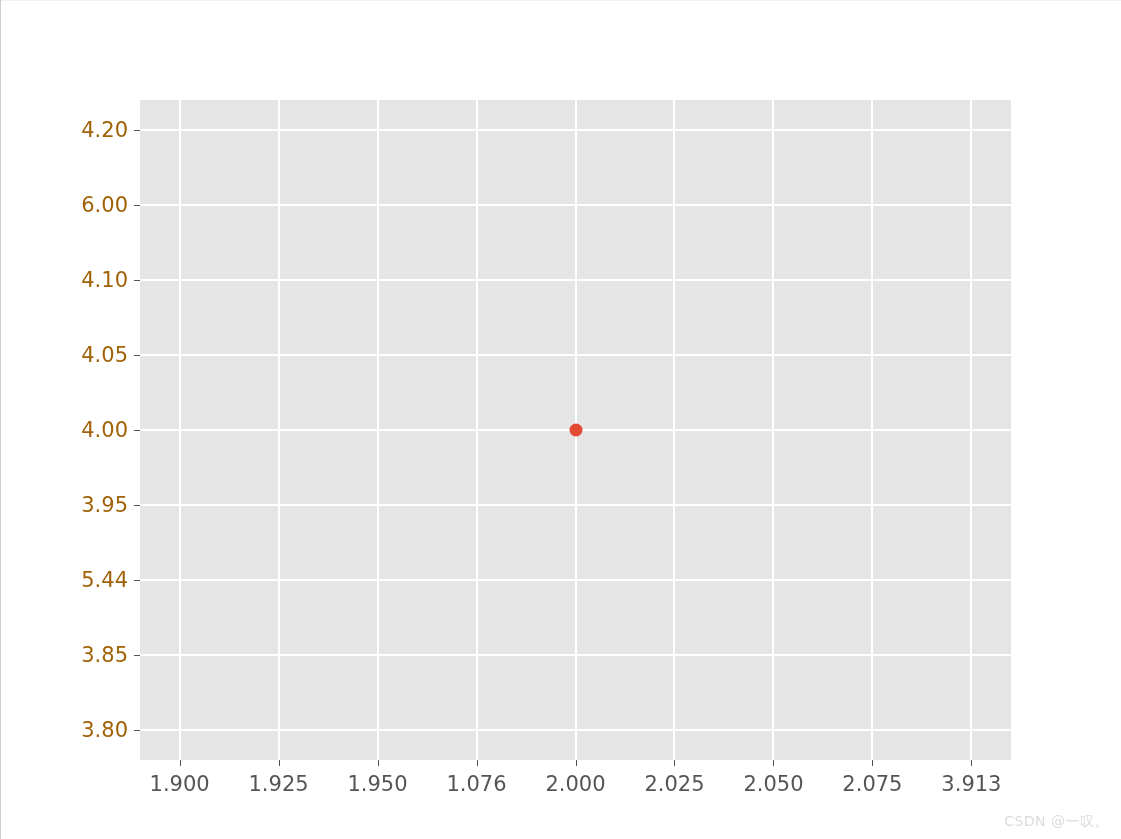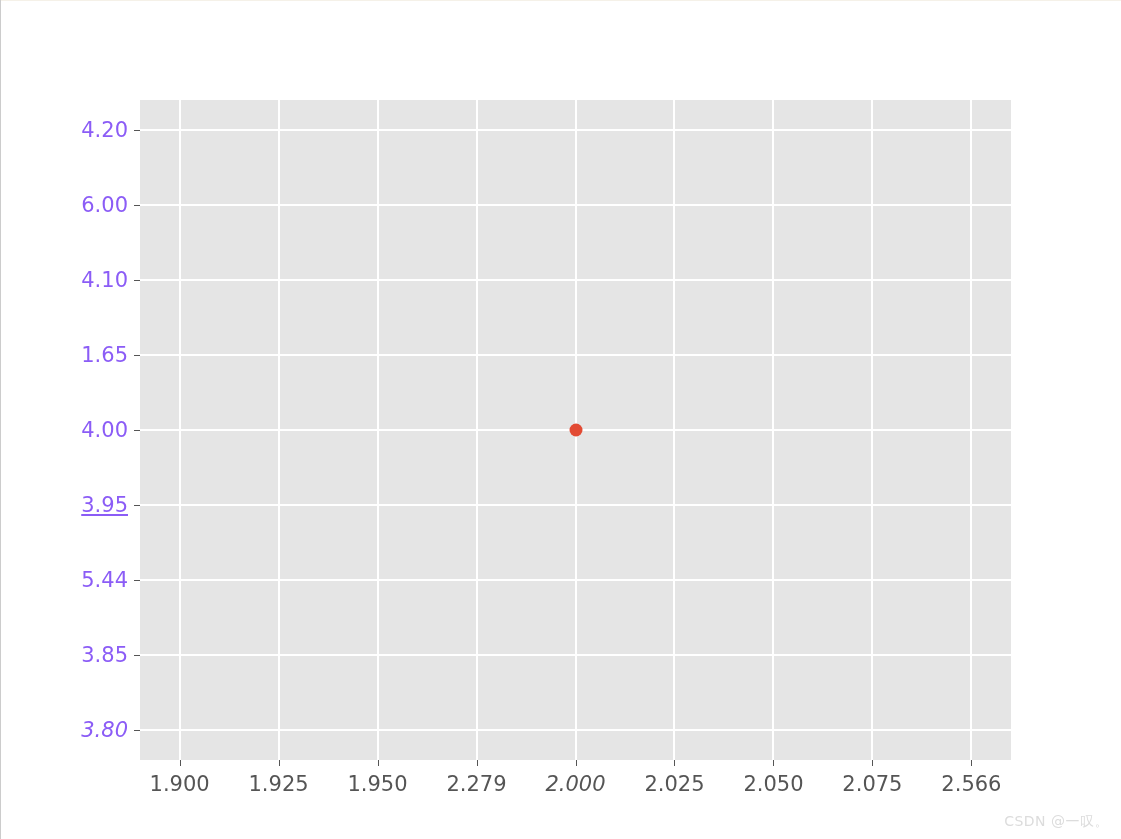--- a/index.html
+++ b/index.html
@@ -42,21 +42,21 @@
     .tick-label-x {
       position: absolute;
       font-size: 21px;
       color: #555555;
       text-align: center;
       transform: translateX(-50%);
     }
     .tick-label-y {
       position: absolute;
       font-size: 21px;
-      color: #8b5cf6;
+      color: #a16207;
       transform: translateY(-50%);
     }
     .tick-mark-x {
       position: absolute;
       width: 1px;
       height: 6px;
       background: #555555;
     }
     .tick-mark-y {
       position: absolute;
@@ -124,45 +124,45 @@
       <div class="data-point" style="left: 435.5px; top: 330px; background: rgb(226, 74, 51);"></div>
     </div>
   <div id="x-axis-labels">
       <div class="tick-mark-x" style="left: 179.591px; top: 760px;"></div>
       <div class="tick-label-x" style="left: 179.591px; top: 772px;">1.900</div>
       <div class="tick-mark-x" style="left: 278.568px; top: 760px;"></div>
       <div class="tick-label-x" style="left: 278.568px; top: 772px;">1.925</div>
       <div class="tick-mark-x" style="left: 377.545px; top: 760px;"></div>
       <div class="tick-label-x" style="left: 377.545px; top: 772px;">1.950</div>
       <div class="tick-mark-x" style="left: 476.523px; top: 760px;"></div>
-      <div class="tick-label-x" style="left: 476.523px; top: 772px;">2.279</div>
+      <div class="tick-label-x" style="left: 476.523px; top: 772px;">1.076</div>
       <div class="tick-mark-x" style="left: 575.5px; top: 760px;"></div>
-      <div class="tick-label-x" style="left: 575.5px; top: 772px; font-style: italic;">2.000</div>
+      <div class="tick-label-x" style="left: 575.5px; top: 772px;">2.000</div>
       <div class="tick-mark-x" style="left: 674.477px; top: 760px;"></div>
       <div class="tick-label-x" style="left: 674.477px; top: 772px;">2.025</div>
       <div class="tick-mark-x" style="left: 773.455px; top: 760px;"></div>
       <div class="tick-label-x" style="left: 773.455px; top: 772px;">2.050</div>
       <div class="tick-mark-x" style="left: 872.432px; top: 760px;"></div>
       <div class="tick-label-x" style="left: 872.432px; top: 772px;">2.075</div>
       <div class="tick-mark-x" style="left: 971.409px; top: 760px;"></div>
-      <div class="tick-label-x" style="left: 971.409px; top: 772px;">2.566</div>
+      <div class="tick-label-x" style="left: 971.409px; top: 772px;">3.913</div>
     </div>
   <div id="y-axis-labels">
       <div class="tick-mark-y" style="left: 134px; top: 730px;"></div>
-      <div class="tick-label-y" style="right: 993px; top: 730px; font-style: italic;">3.80</div>
+      <div class="tick-label-y" style="right: 993px; top: 730px;">3.80</div>
       <div class="tick-mark-y" style="left: 134px; top: 655px;"></div>
       <div class="tick-label-y" style="right: 993px; top: 655px;">3.85</div>
       <div class="tick-mark-y" style="left: 134px; top: 580px;"></div>
       <div class="tick-label-y" style="right: 993px; top: 580px;">5.44</div>
       <div class="tick-mark-y" style="left: 134px; top: 505px;"></div>
-      <div class="tick-label-y" style="right: 993px; top: 505px; text-decoration: underline;">3.95</div>
+      <div class="tick-label-y" style="right: 993px; top: 505px;">3.95</div>
       <div class="tick-mark-y" style="left: 134px; top: 430px;"></div>
       <div class="tick-label-y" style="right: 993px; top: 430px;">4.00</div>
       <div class="tick-mark-y" style="left: 134px; top: 355px;"></div>
-      <div class="tick-label-y" style="right: 993px; top: 355px;">1.65</div>
+      <div class="tick-label-y" style="right: 993px; top: 355px;">4.05</div>
       <div class="tick-mark-y" style="left: 134px; top: 280px;"></div>
       <div class="tick-label-y" style="right: 993px; top: 280px; margin-left: 44px;">4.10</div>
       <div class="tick-mark-y" style="left: 134px; top: 205px;"></div>
       <div class="tick-label-y" style="right: 993px; top: 205px;">6.00</div>
       <div class="tick-mark-y" style="left: 134px; top: 130px;"></div>
       <div class="tick-label-y" style="right: 993px; top: 130px;">4.20</div>
     </div>
   <div class="watermark">CSDN @一叹。</div>
 </div>
 

